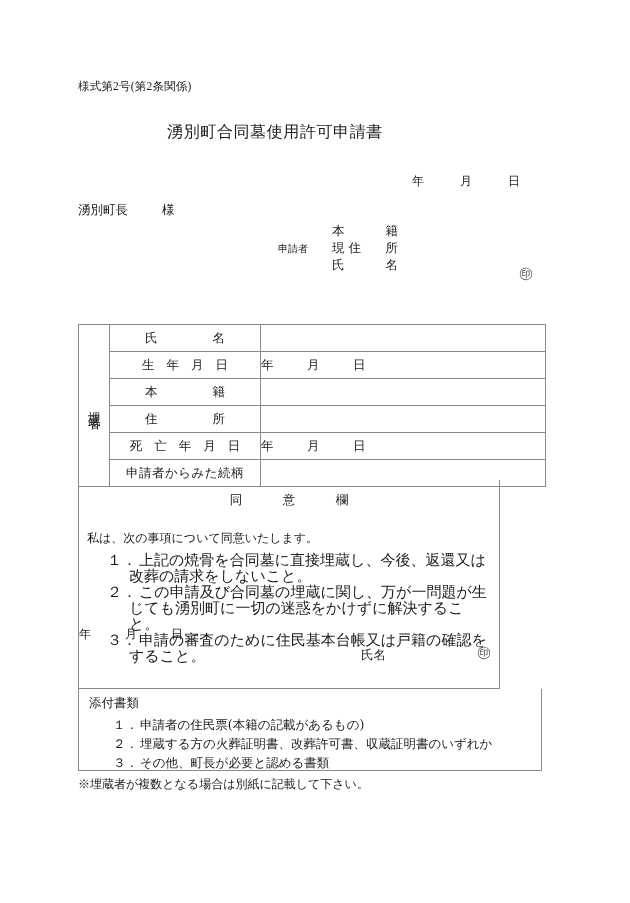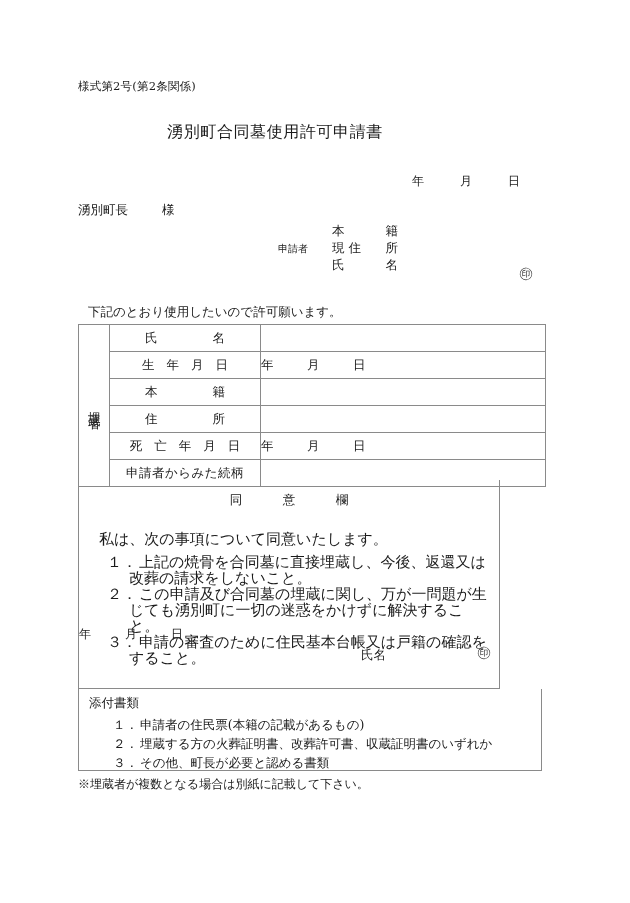--- a/index.html
+++ b/index.html
@@ -14,21 +14,21 @@
   .page {
     position: relative;
     width: 630px;
     height: 903px;
     background: #ffffff;
     overflow: hidden;
   }
 
   
   .abs { position: absolute; }
-  .nowrap { white-space: nowrap; }
+  .nowrap { white-space: nowrap; font-family: Liberation Serif, serif; }
 
   
   .form-no {
     left: 78px;
     top: 79px;
     font-size: 11.5px;
     letter-spacing: 0.2px;
   }
   .doc-title {
     left: 0;
@@ -167,22 +167,22 @@
     text-align: center;
     font-size: 12.5px;
   }
   .consent-title span {
     letter-spacing: 14px;
     text-indent: 14px;
     display: inline-block;
   }
   .consent-intro {
     margin-top: 21px;
-    margin-left: 20px;
-    font-size: 15px;
+    margin-left: 8px;
+    font-size: 12px;
   }
   .consent-list {
     margin: 5px 0 0 0;
     padding: 0;
     list-style: none;
   }
   .consent-list li {
     font-size: 15px;
     line-height: 16px;
     padding-left: 38px;
@@ -287,21 +287,20 @@
     <div class="applicant-row">
       <span class="applicant-tag"></span>
       <span class="applicant-field">
         <span>氏</span>
           <span>名</span>
       </span>
     </div>
     <span class="seal-mark">㊞</span>
   </div>
 
-  <div class="abs lead-sentence nowrap">下記のとおり使用したいので許可願います。</div>
 
   <table class="main-table">
     <tbody>
       <tr>
         <td class="col-vlabel" rowspan="6">
           <span class="vlabel-text">埋蔵者</span>
         </td>
         <td class="col-label">
           <span class="label-spread">氏　　名</span>
         </td>

